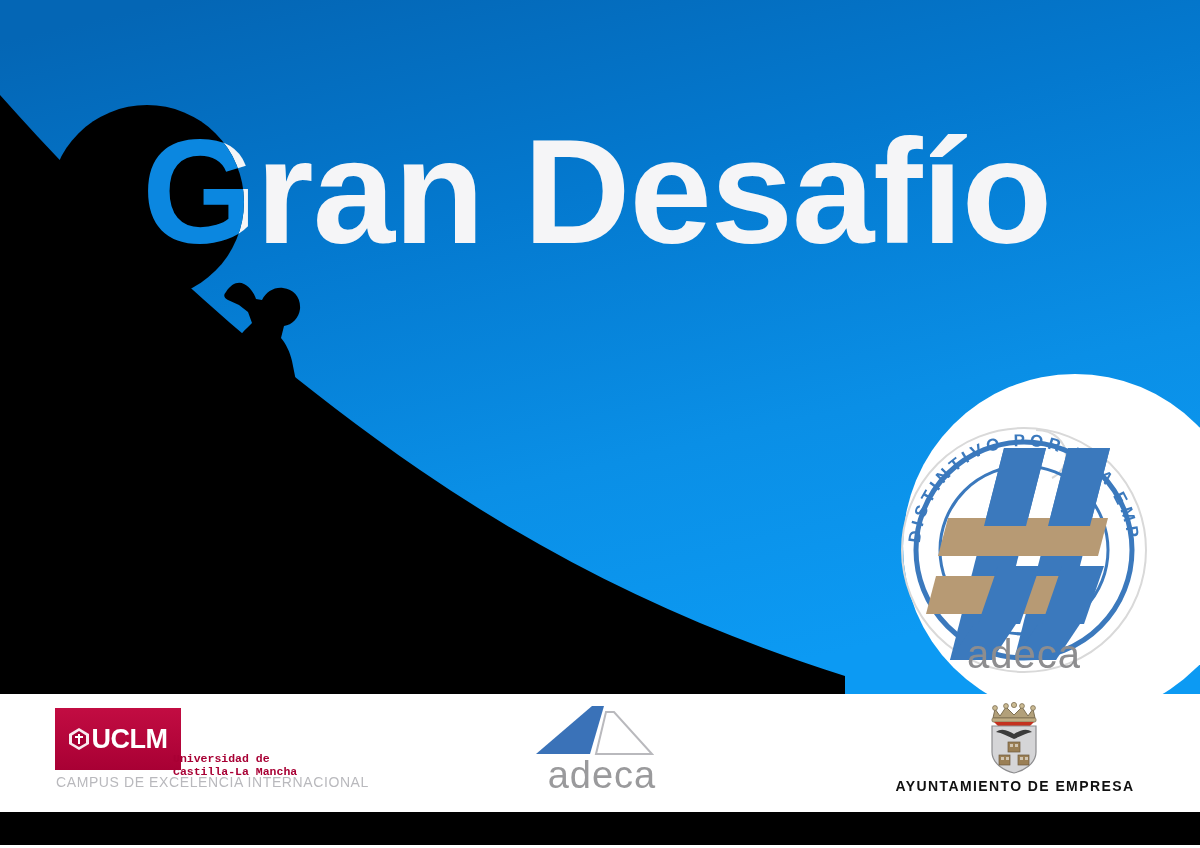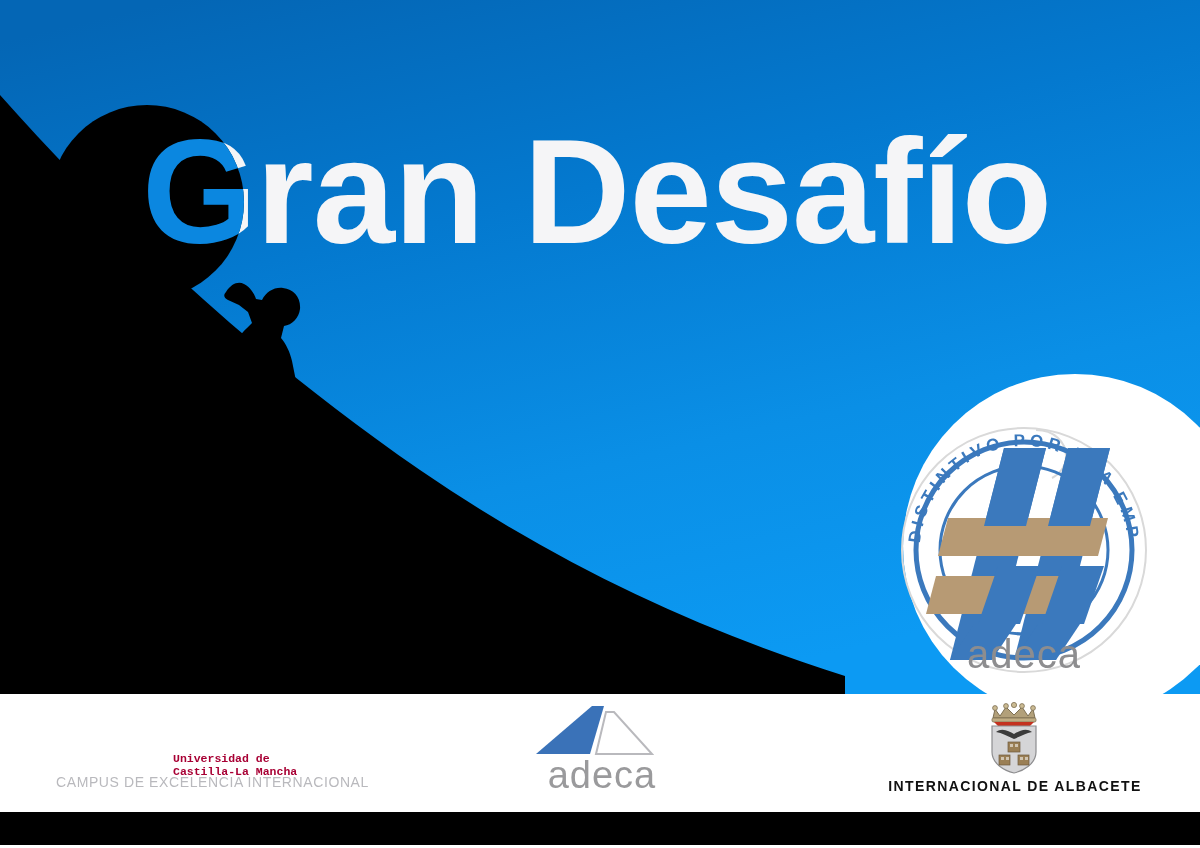--- a/index.html
+++ b/index.html
@@ -259,20 +259,31 @@
         <polygon points="198,254 240,254 216,290 174,290" fill="#3b79bd"></polygon>
       </g>
 
       <text x="184" y="298" text-anchor="middle" font-family="Liberation Sans, sans-serif" font-size="40" fill="#8d8d8f" letter-spacing="1">adeca</text>
     </g>
   </svg>
 
   <div id="logo-strip">
 
     <div id="uclm">
+      <div class="uclm-box">
+        <span class="uclm-mark">
+          <svg viewBox="0 0 20 22" width="20" height="22">
+            <path d="M10 0 L20 6 L20 16 L10 22 L0 16 L0 6 Z" fill="#ffffff" opacity="0.92"></path>
+            <path d="M10 3 L17 7.5 L17 15 L10 19 L3 15 L3 7.5 Z" fill="#a80034"></path>
+            <rect x="9" y="6" width="2" height="10" fill="#ffffff"></rect>
+            <rect x="6" y="8" width="8" height="2" fill="#ffffff"></rect>
+          </svg>
+        </span>
+        <span class="uclm-word">UCLM</span>
+      </div>
       <div class="uclm-name">
         <span>Universidad de</span><br>
         <span>Castilla-La Mancha</span>
       </div>
       <div class="uclm-tag">CAMPUS DE EXCELENCIA INTERNACIONAL</div>
     </div>
 
     <div id="adeca-mark">
       <svg id="adeca-mark-svg" viewBox="0 0 160 62">
 
@@ -308,20 +319,20 @@
         </g>
         <g fill="#ffffff" opacity="0.55">
           <rect x="45" y="42" width="3" height="3"></rect>
             <rect x="50" y="42" width="3" height="3"></rect>
           <rect x="36" y="55" width="3" height="3"></rect>
             <rect x="41" y="55" width="3" height="3"></rect>
           <rect x="55" y="55" width="3" height="3"></rect>
             <rect x="60" y="55" width="3" height="3"></rect>
         </g>
       </svg>
-      <div class="ayto-word">INTERNACIONAL DE ALBACETE</div>
+      <div class="ayto-word">AYUNTAMIENTO DE EMPRESA</div>
     </div>
   </div>
 
   <div id="bottom-bar"></div>
   <div id="bottom-edge"></div>
 
 </div>
 
 </body></html>

